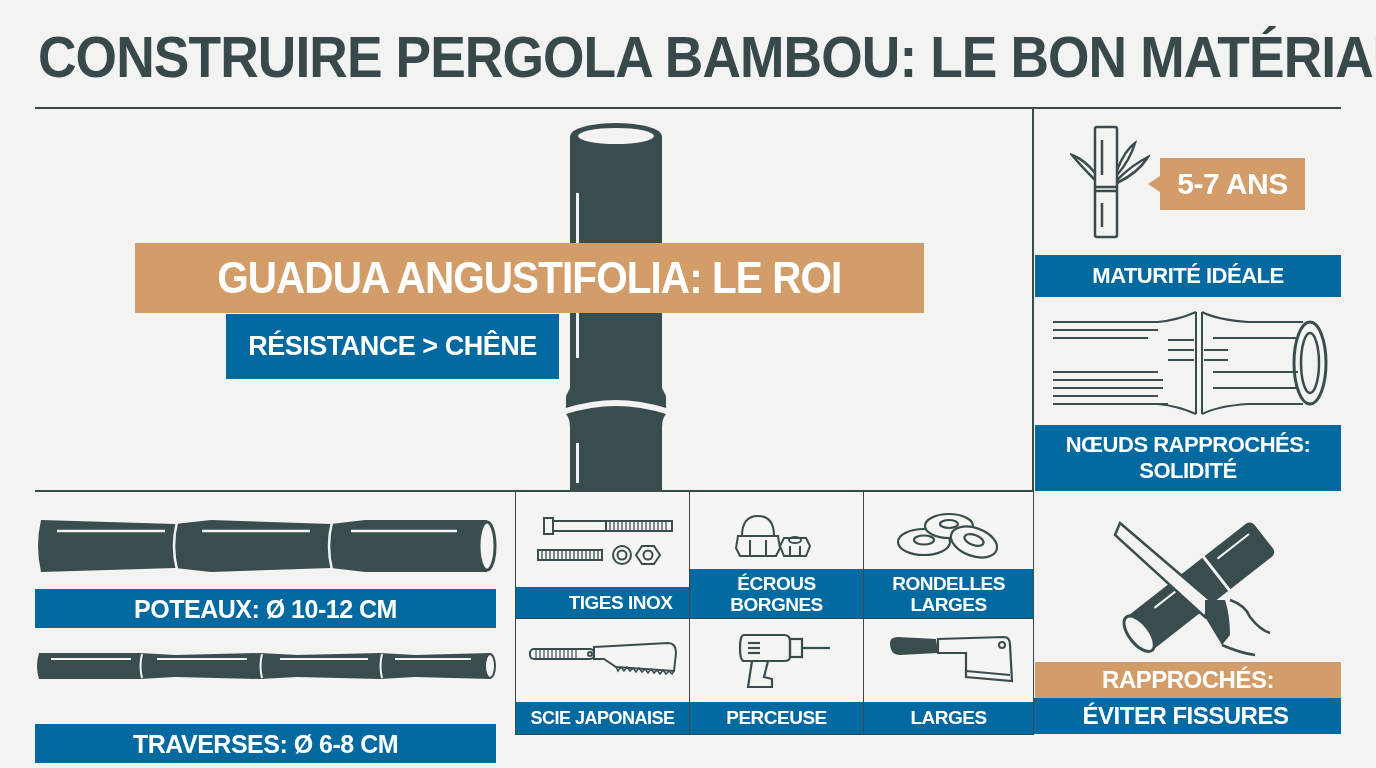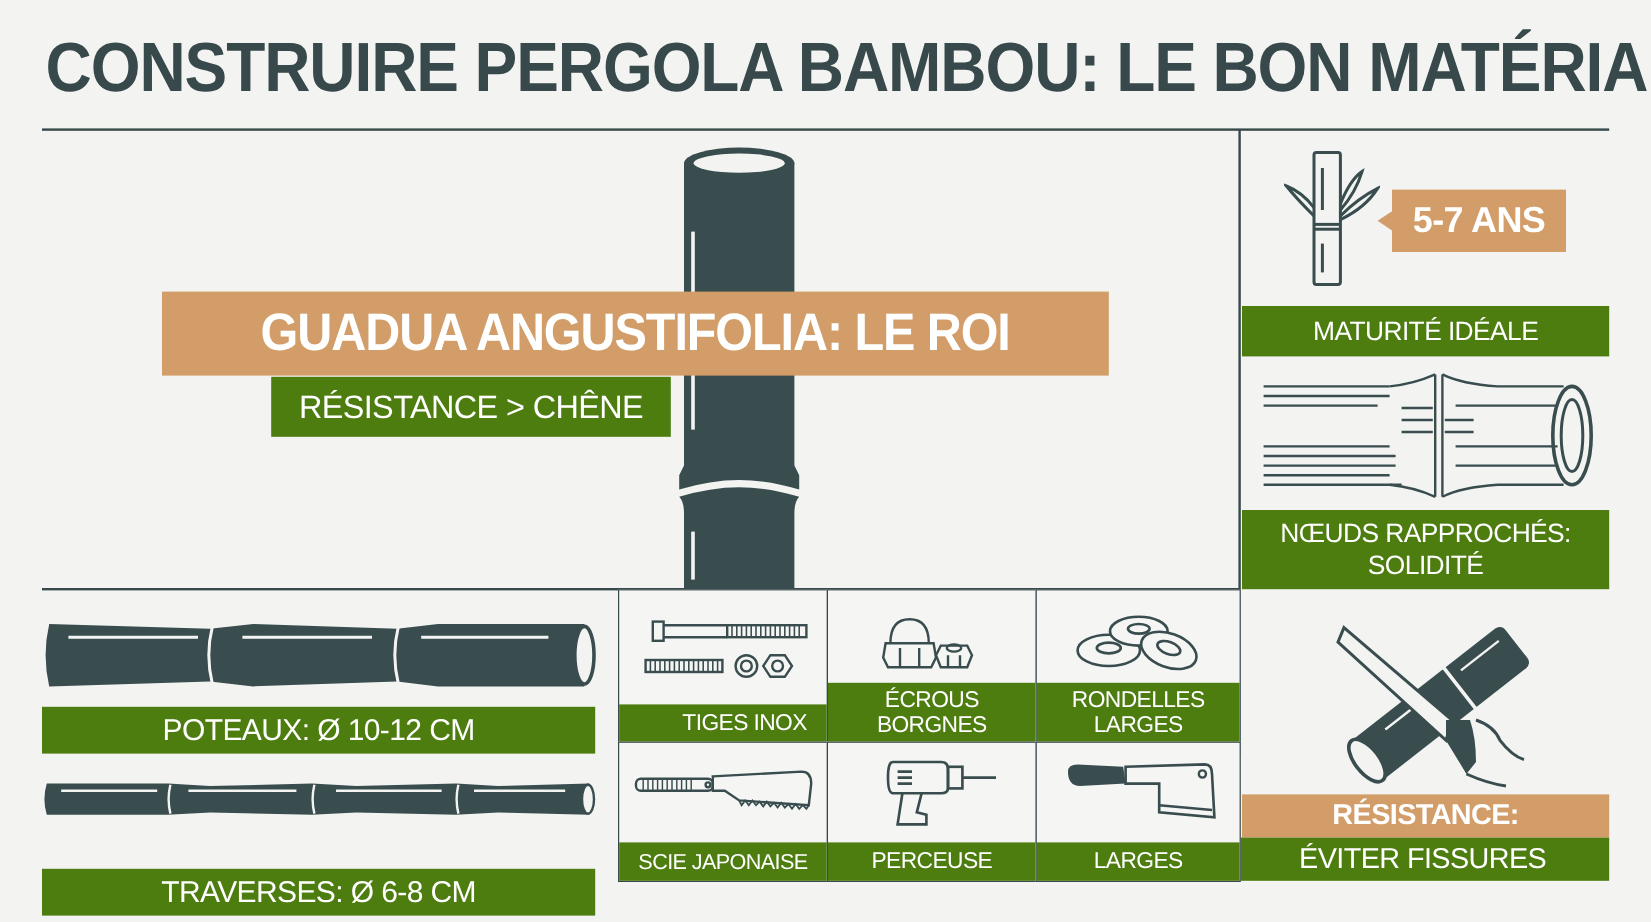--- a/index.html
+++ b/index.html
@@ -1,21 +1,21 @@
 <!DOCTYPE html>
 <html><head>
 <meta charset="utf-8">
 <style>
   html,body{margin:0;padding:0;}
   body{width:1376px;height:768px;background:#f3f3f2;position:relative;overflow:hidden;font-family:"Liberation Sans","DejaVu Sans",sans-serif;color:#38494b;}
   .abs{position:absolute;}
   .title{left:38px;top:22px;width:1310px;font-size:58px;font-weight:700;letter-spacing:-1px;color:#38494b;transform:scaleX(0.92);transform-origin:left top;white-space:nowrap;line-height:70px;}
   .hline{background:#38494b;height:2px;}
   .vline{background:#38494b;width:2px;}
-  .dark{background:#4d7c0f;color:#fff;font-weight:400;}
+  .dark{background:#0369a1;color:#fff;font-weight:700;}
   .tan{background:#d29d68;color:#fff;font-weight:700;}
   .center{display:flex;align-items:center;justify-content:center;text-align:center;}
   .label{font-size:22px;line-height:22px;letter-spacing:-0.5px;}
   .cell{position:absolute;border:1.5px solid #38494b;box-sizing:border-box;background:#f5f5f4;}
   .cell .cap{position:absolute;left:0;right:0;bottom:0;}
   svg{display:block;}
 </style>
 </head>
 <body>
 
@@ -32,21 +32,21 @@
     <ellipse cx="56" cy="18" rx="46" ry="13" fill="#394d4f"></ellipse>
     <ellipse cx="56" cy="18" rx="38" ry="8" fill="#f3f3f2"></ellipse>
     <rect x="16" y="75" width="3" height="165" fill="#f3f3f2"></rect>
     <rect x="16" y="325" width="3" height="40" fill="#f3f3f2"></rect>
   </svg>
 </div>
 
 <div class="abs tan center" style="left:135px;top:243px;width:789px;height:70px;">
   <span style="font-size:44px;letter-spacing:-1px;transform:scaleX(0.92);display:inline-block;white-space:nowrap;">GUADUA ANGUSTIFOLIA: LE ROI</span>
 </div>
-<div class="abs dark center" style="left:226px;top:314px;width:333px;height:50px;">
+<div class="abs dark center" style="left:226px;top:314px;width:333px;height:65px;">
   <span style="font-size:27px;letter-spacing:-0.5px;white-space:nowrap;">RÉSISTANCE &gt; CHÊNE</span>
 </div>
 
 <div class="abs" style="left:1070px;top:125px;width:80px;height:115px;">
   <svg width="80" height="115" viewBox="0 0 80 115">
     <g fill="none" stroke="#394d4f" stroke-width="2.5">
       <rect x="25" y="2" width="22" height="110" rx="2"></rect>
       <line x1="25" y1="62" x2="47" y2="62"></line>
       <line x1="25" y1="66" x2="47" y2="66"></line>
       <line x1="32" y1="15" x2="32" y2="50"></line>
@@ -109,21 +109,21 @@
       <line x1="40" y1="70" x2="80" y2="70" stroke="#f3f3f2" stroke-width="2"></line>
       <line x1="120" y1="70" x2="160" y2="70" stroke="#f3f3f2" stroke-width="2"></line>
     </g>
     <polygon points="10,18 100,95 95,112 5,30" fill="#f3f3f2" stroke="#394d4f" stroke-width="2.5"></polygon>
     <path d="M95 95 L115 95 Q120 110 120 130 L112 140 Q100 120 95 112 Z" fill="#394d4f"></path>
     <path d="M120 95 Q135 100 140 112 Q150 125 160 128" fill="none" stroke="#394d4f" stroke-width="2.5"></path>
     <path d="M112 140 Q130 148 145 150" fill="none" stroke="#394d4f" stroke-width="2.5"></path>
   </svg>
 </div>
 <div class="abs tan center" style="left:1035px;top:662px;width:306px;height:36px;">
-  <span class="label" style="font-size:24px;">RÉSISTANCE:</span>
+  <span class="label" style="font-size:24px;">RAPPROCHÉS:</span>
 </div>
 <div class="abs dark center" style="left:1030px;top:698px;width:311px;height:36px;">
   <span class="label" style="font-size:24px;">ÉVITER FISSURES</span>
 </div>
 
 <div class="abs" style="left:35px;top:518px;width:462px;height:56px;">
   <svg width="462" height="56" viewBox="0 0 462 56">
     <path d="M6 2 L140 6 L176 2 L296 6 L330 2 L452 2 L452 54 L330 54 L296 50 L176 54 L140 50 L6 54 Q0 28 6 2 Z" fill="#394d4f"></path>
     <path d="M142 4 Q136 28 142 52" stroke="#f3f3f2" stroke-width="2.5" fill="none"></path>
     <path d="M297 4 Q291 28 297 52" stroke="#f3f3f2" stroke-width="2.5" fill="none"></path>

